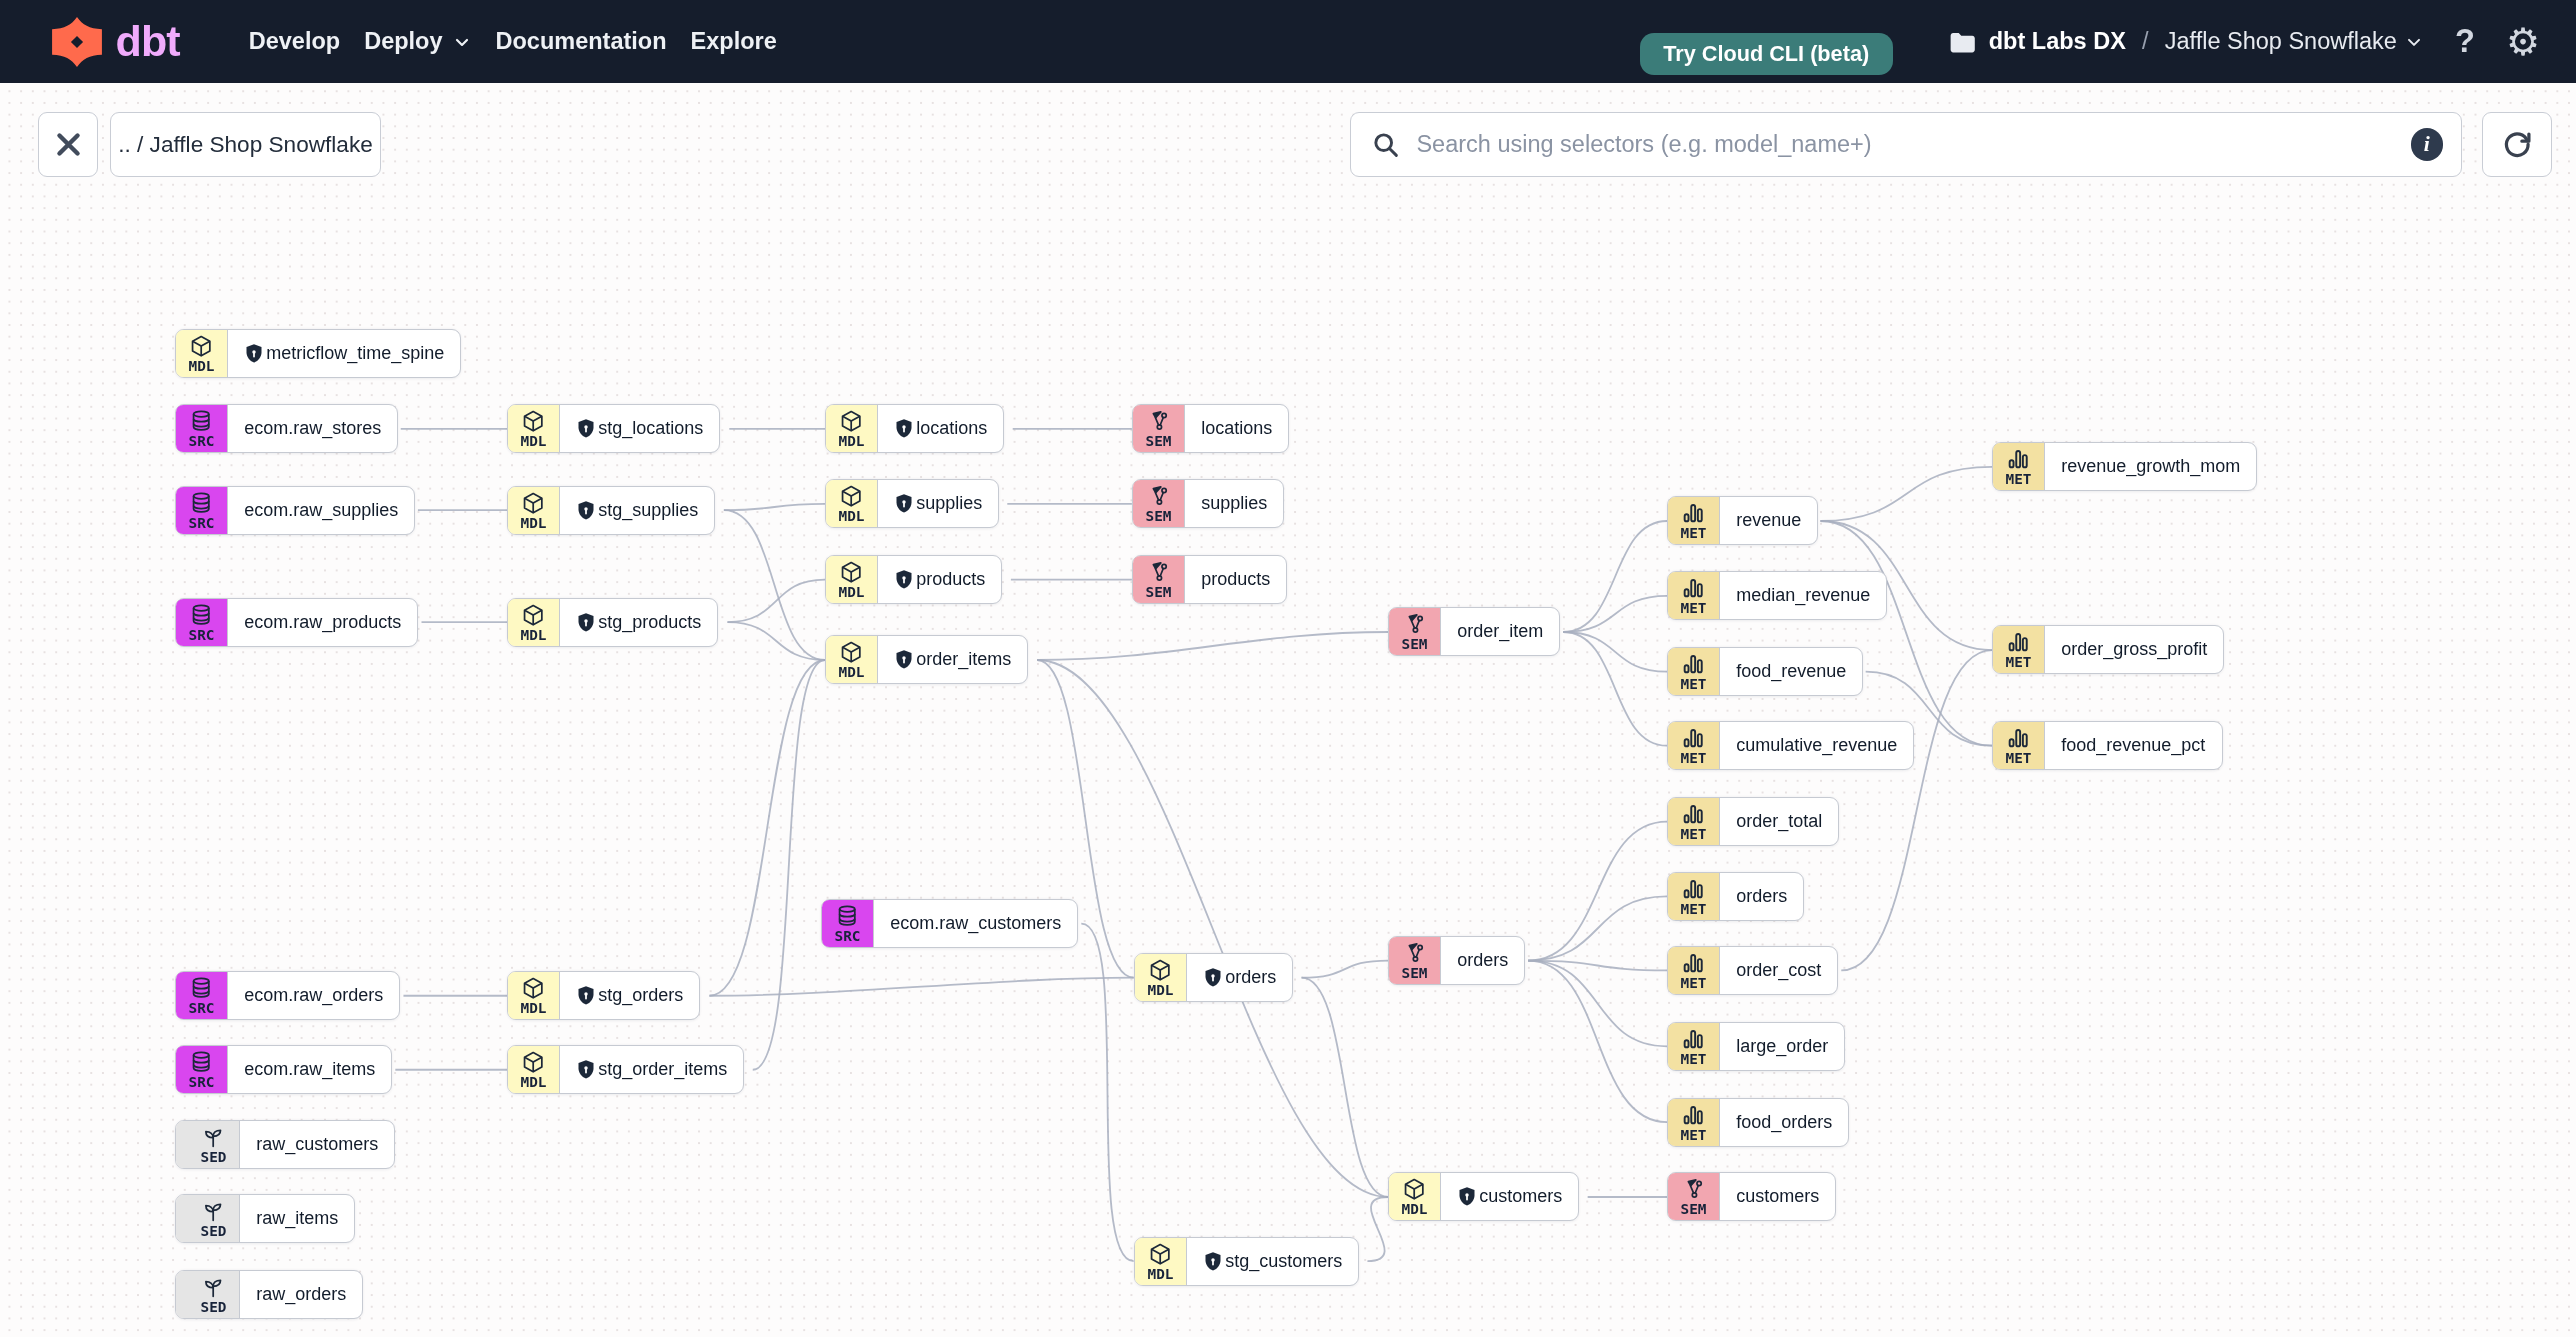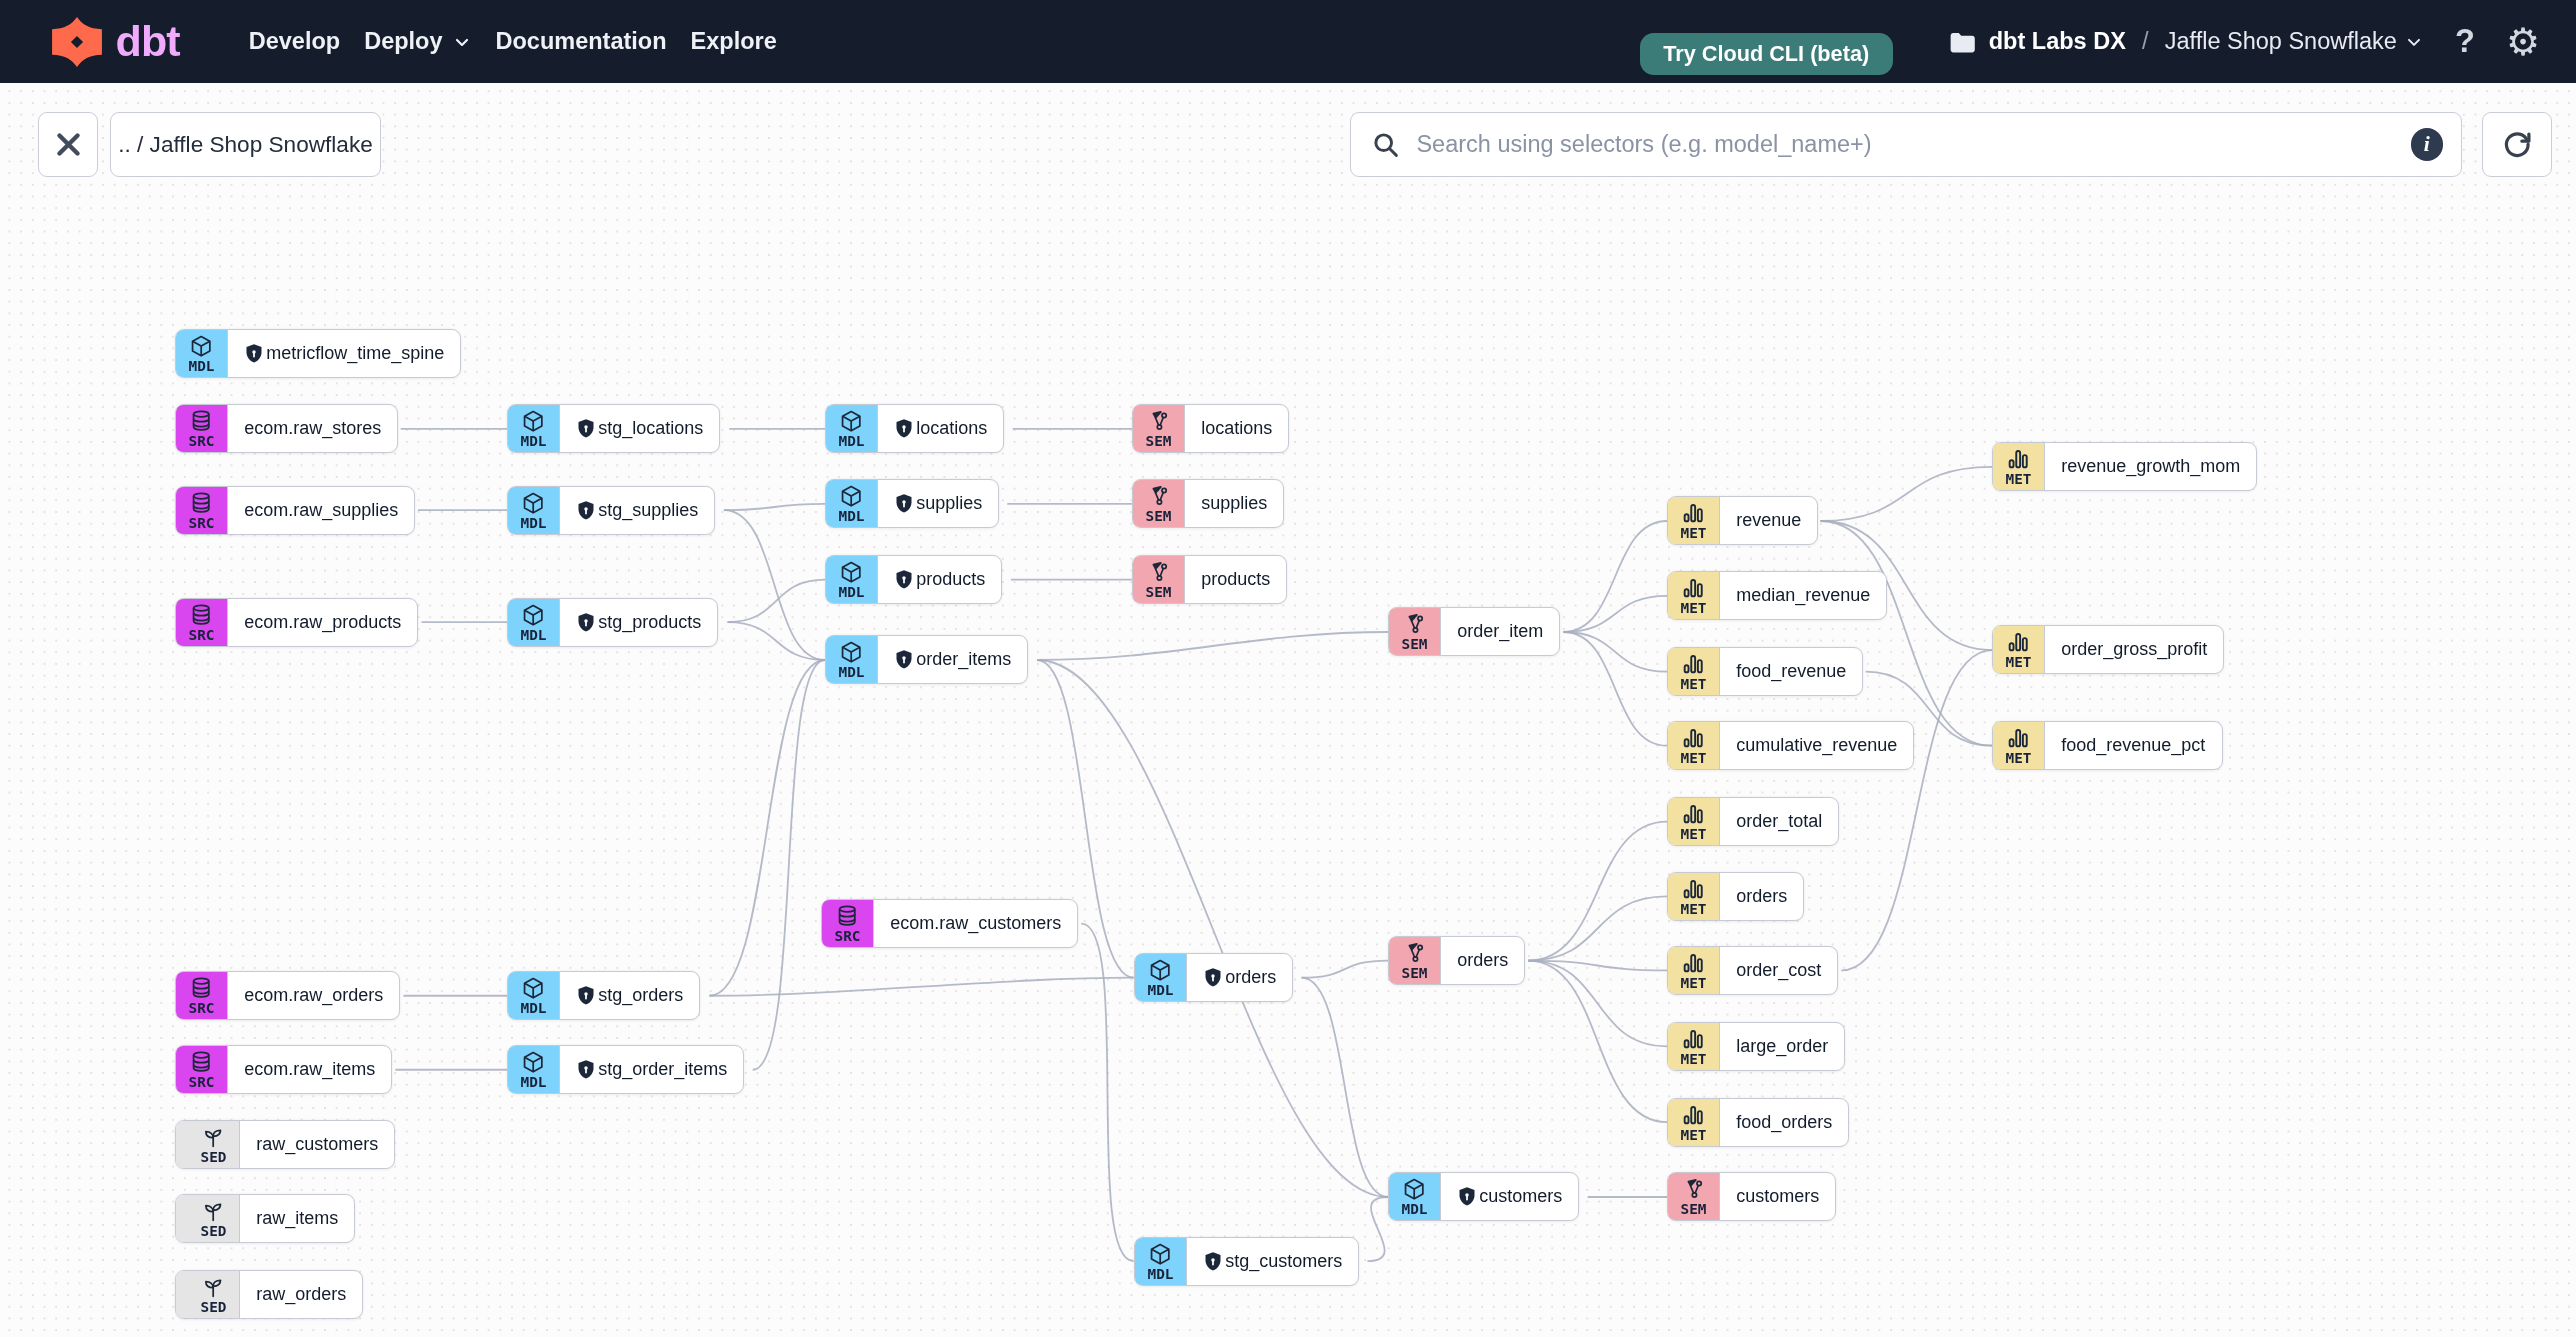--- a/index.html
+++ b/index.html
@@ -56,21 +56,21 @@
     border:1.8px solid #c6cad2;border-radius:9px;box-sizing:border-box;z-index:2;
     box-shadow:0 0.9px 2.7px rgba(20,30,50,.07);cursor:pointer;white-space:nowrap;
   }
   .icon-box{
     width:51px;flex:0 0 51px;display:flex;flex-direction:column;align-items:center;justify-content:center;
     border-right:1.8px solid #c6cad2;border-radius:7.2px 0 0 7.2px;padding-top:0.9px;
   }
   .icon-box svg{width:24.4px;height:24.4px;display:block;}
   .type-tag{font-family:"DejaVu Sans Mono",monospace;font-size:14.4px;font-weight:600;line-height:1.05;color:#18233a;}
   .name{display:flex;align-items:center;gap:2px;padding:0 16.2px;font-size:18px;color:#121c2b;font-weight:500;}
-  .n-MDL .icon-box{background:#7dd3fc;}
+  .n-MDL .icon-box{background:#fef9c3;}
   .n-SRC .icon-box{background:#d946ef;}
   .n-SEM .icon-box{background:#f2a6b0;}
   .n-MET .icon-box{background:#f3e1a2;}
   .n-SED .icon-box{background:#e5e5e5;padding-left:12px;}
 </style>
 </head>
 <body>
 
 <div id="canvas">
   <svg id="edges" width="2576" height="1338" viewBox="0 0 2854 1482">

